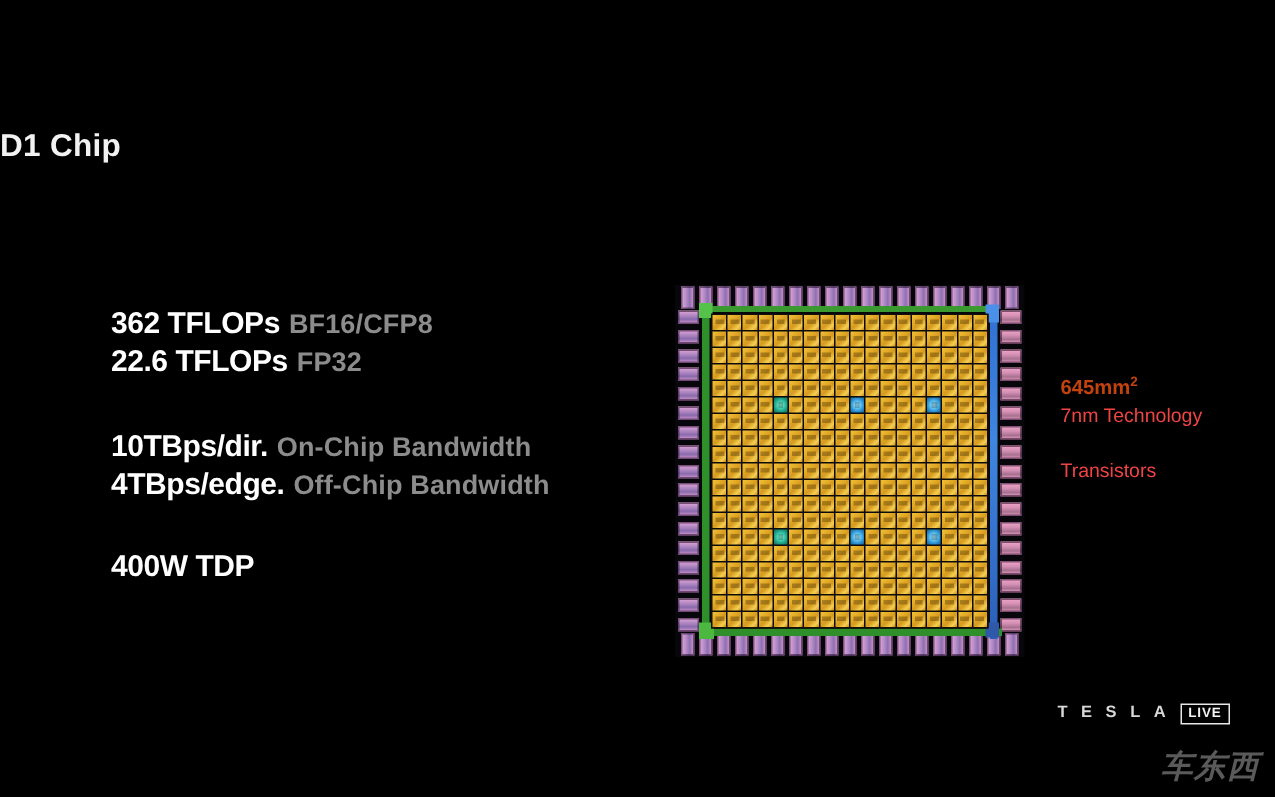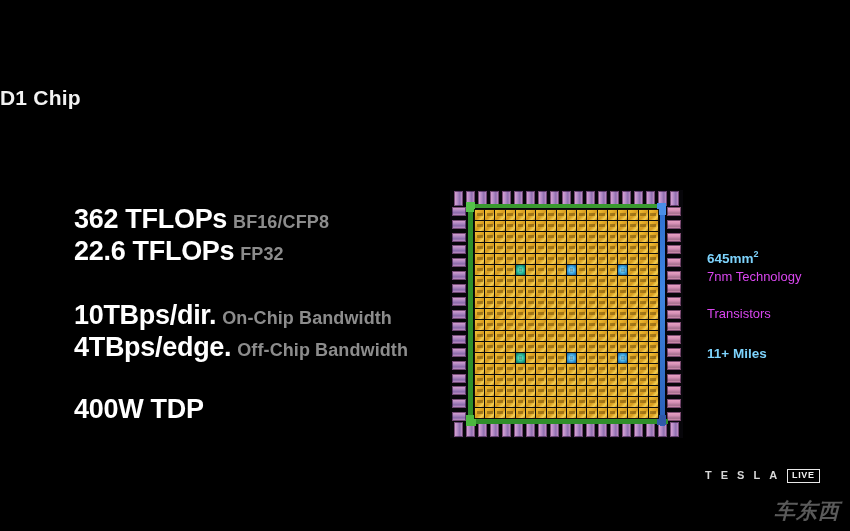--- a/index.html
+++ b/index.html
@@ -14,38 +14,38 @@
   #slide-title {
     position:absolute; left:0; top:52px; width:759px;
     text-align:left; font-size:21px; font-weight:600;
     letter-spacing:.2px; color:#f2f2f2;margin-top:34px;
   }
 
   
   #left-specs { position:absolute; left:74px; top:206px; width:340px; }
   .spec-line { white-space:nowrap; line-height:1.0; margin-bottom:5px; }
   .spec-line .big {
-    font-size:27px; font-weight:700; color:#ffffff; letter-spacing:-0.3px;
+    font-size:20px; font-weight:700; color:#ffffff; letter-spacing:-0.3px;
   }
   .spec-line .sub {
     font-size:18px; font-weight:600; color:#8c8c8c;
     letter-spacing:.1px; margin-left:6px;
   }
   .spec-gap-lg { height:32px; }
   .spec-gap-md { height:30px; }
 
   
   #right-specs { position:absolute; left:707px; top:248px; width:140px; }
   .rspec { margin-bottom:20px; }
   .rspec .rs-head {
-    font-size:13.5px; font-weight:700; color:#7dd3fc;
+    font-size:13.5px; font-weight:700; color:#c2410c;
     line-height:1.35; white-space:nowrap;
   }
   .rspec .rs-sub {
-    font-size:13px; font-weight:400; color:#d946ef;
+    font-size:13px; font-weight:400; color:#ef4444;
     line-height:1.35; white-space:nowrap;
   }
   .rs-head sup { font-size:9px; vertical-align:super; }
 
   
   #die-figure {
     position:absolute; left:450px; top:190px;
     width:233px; height:248px; background:#07060a;
   }
   .die-inner { position:absolute; inset:0; }
@@ -622,21 +622,20 @@
   <div class="rspec">
     <div class="rs-head"><span>645mm</span><sup>2</sup></div>
     <div class="rs-sub">7nm Technology</div>
   </div>
 
   <div class="rspec">
     <div class="rs-sub">Transistors</div>
   </div>
 
   <div class="rspec">
-    <div class="rs-head"><span>11+ Miles</span><sup></sup></div>
   </div>
 
 </div>
 
 <div id="tesla-mark">
   <div id="tesla-word">
       <span class="t-letter">T</span>
       <span class="t-letter">E</span>
       <span class="t-letter">S</span>
       <span class="t-letter">L</span>

